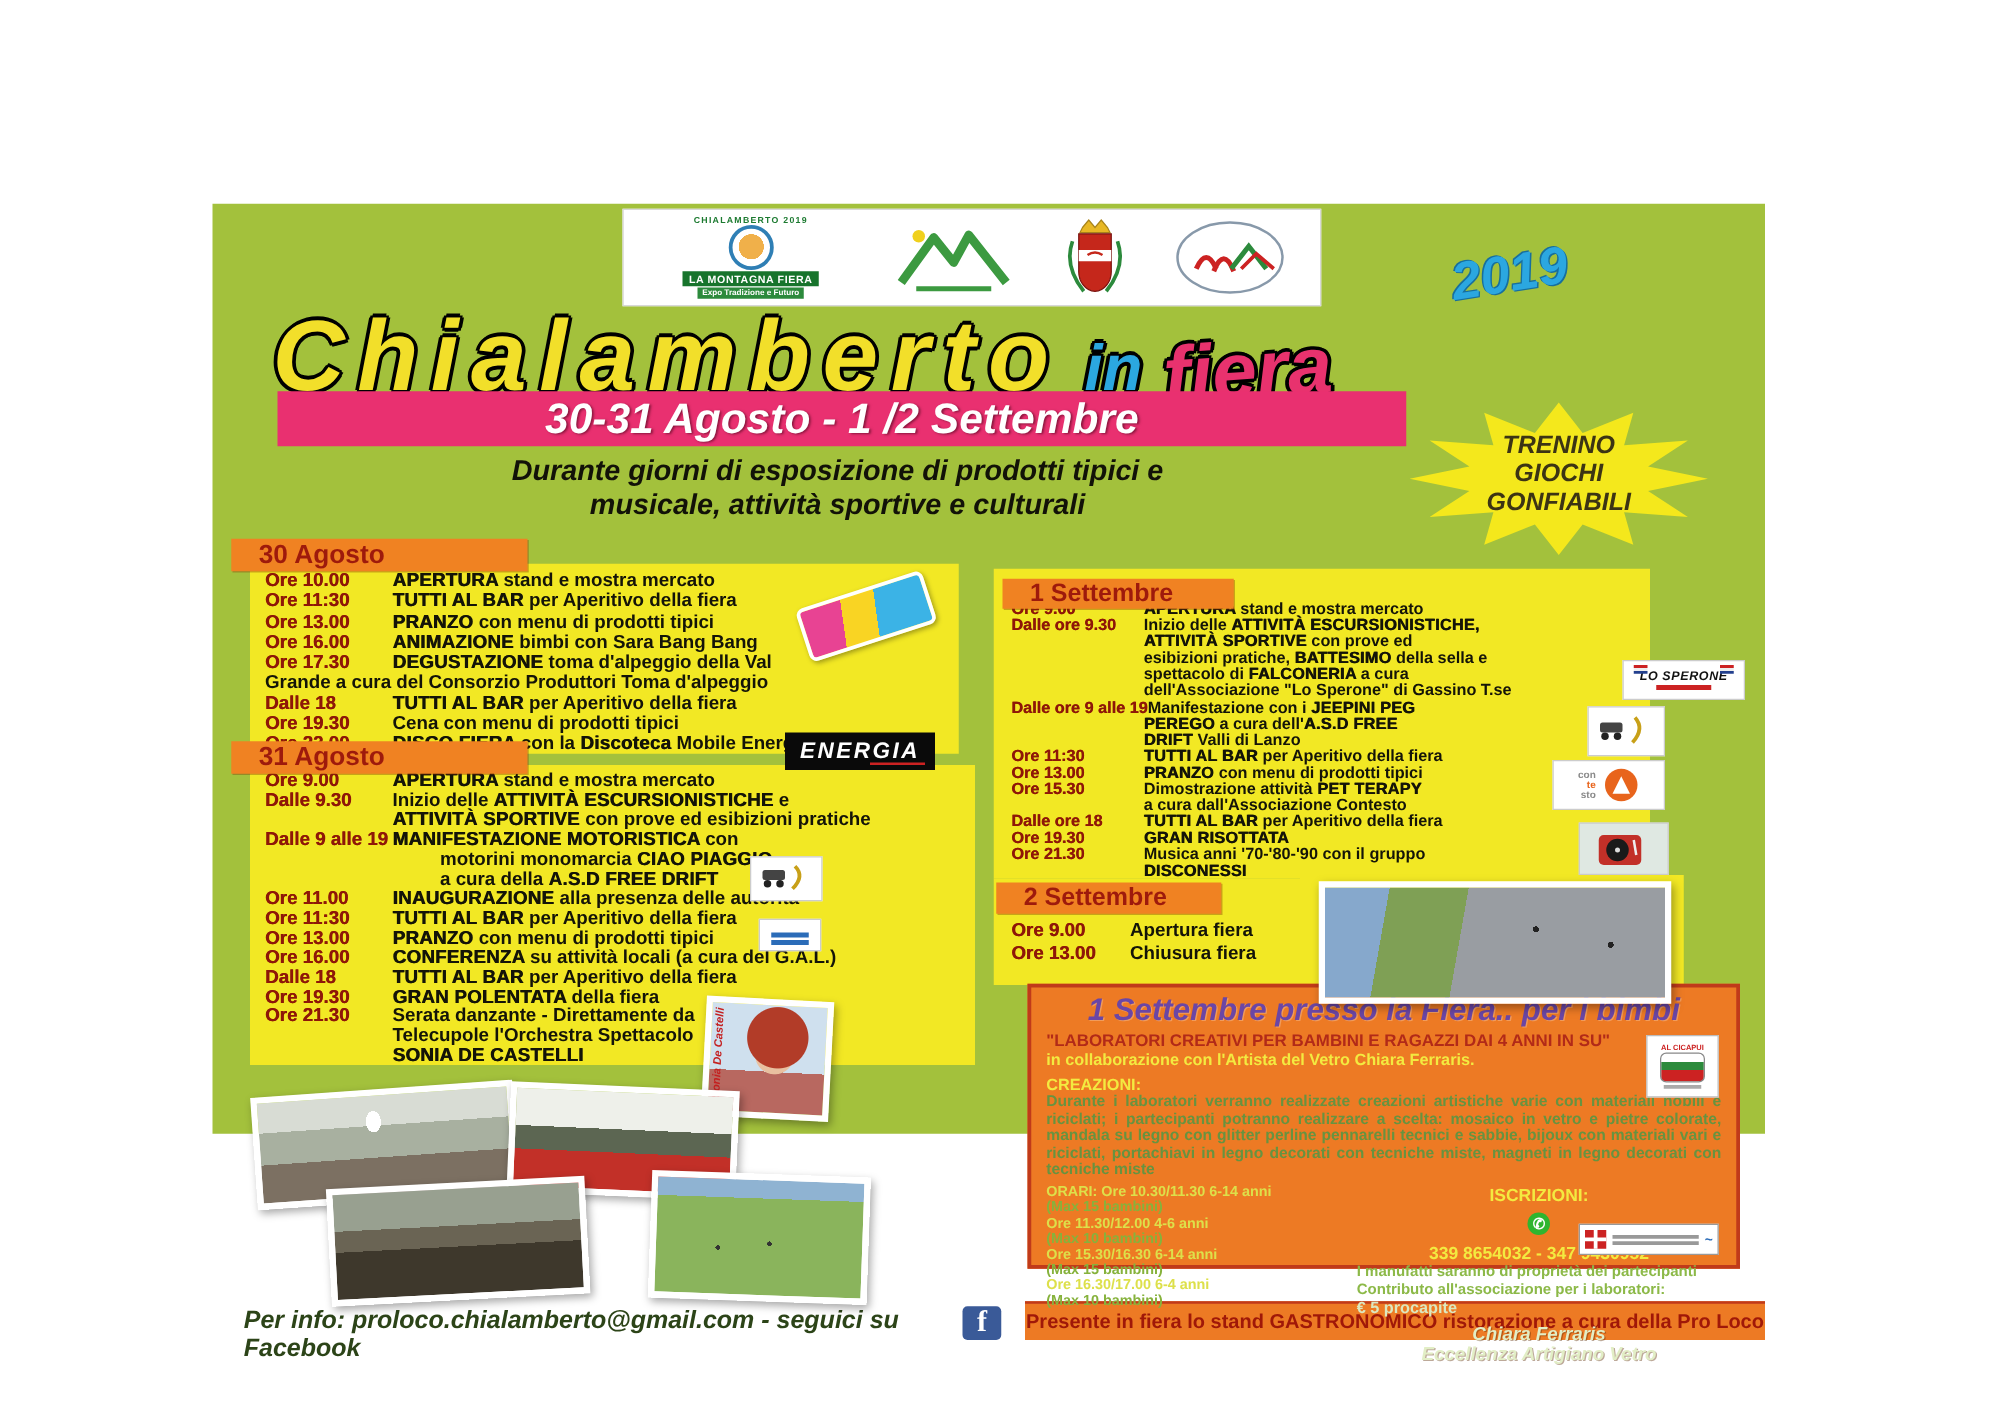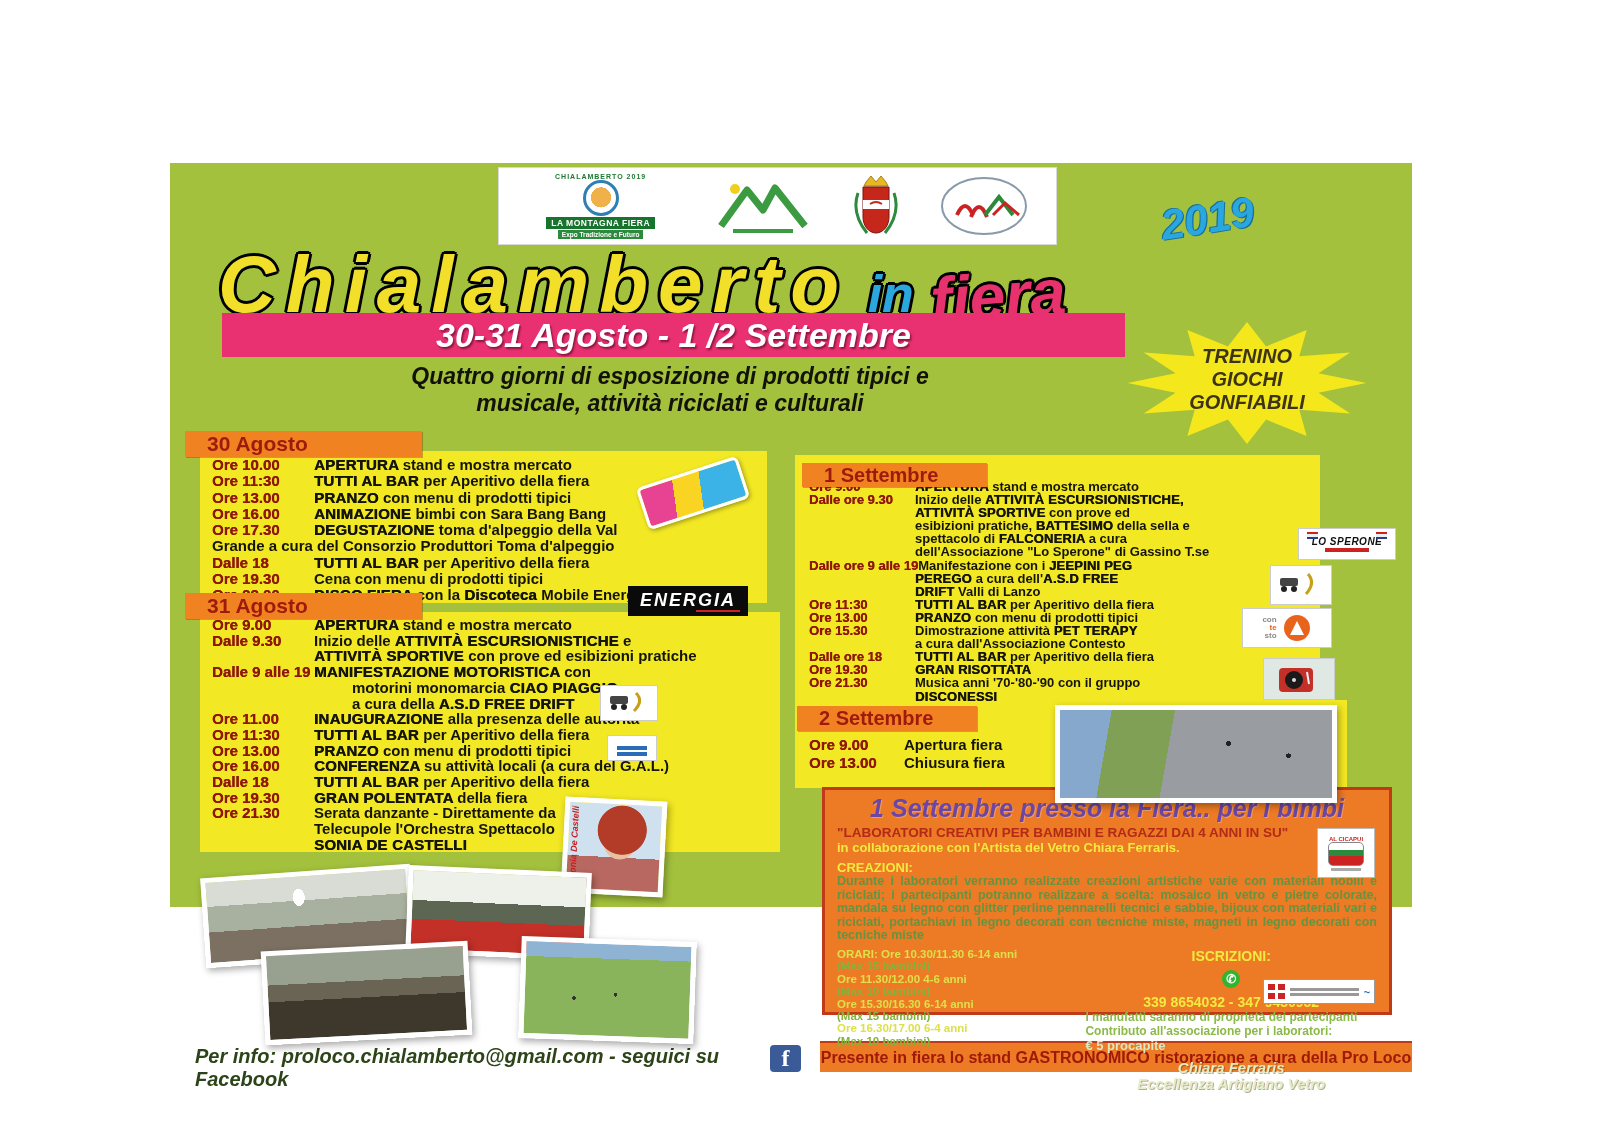--- a/index.html
+++ b/index.html
@@ -184,22 +184,22 @@
     <div class="year">2019</div>
 
     <div class="title-row">
       <span class="title-main outl">Chialamberto</span>
       <span class="title-in outl">in</span>
       <span class="title-fiera outl">fiera</span>
     </div>
 
     <div class="dates-banner">30-31 Agosto - 1 /2 Settembre</div>
     <div class="subtitle">
-        <div>Quattro giorni  di esposizione di prodotti tipici e</div>
-        <div>musicale,  attività riciclati e culturali</div>
+        <div>Durante giorni  di esposizione di prodotti tipici e</div>
+        <div>musicale,  attività sportive e culturali</div>
       </div>
 
     <div class="starburst">
       <svg viewBox="-110 -110 220 220" preserveAspectRatio="none">
         <polygon fill="#f4e81c" points="105,0 62.9,16.8 90.9,52.5 46,46 52.5,90.9 16.8,62.9 0,105 -16.8,62.9 -52.5,90.9 -46,46 -90.9,52.5 -62.9,16.8 -105,0 -62.9,-16.8 -90.9,-52.5 -46,-46 -52.5,-90.9 -16.8,-62.9 0,-105 16.8,-62.9 52.5,-90.9 46,-46 90.9,-52.5 62.9,-16.8"></polygon>
       </svg>
       <div class="star-text">
           <div>TRENINO</div>
           <div>GIOCHI</div>
           <div>GONFIABILI</div>

